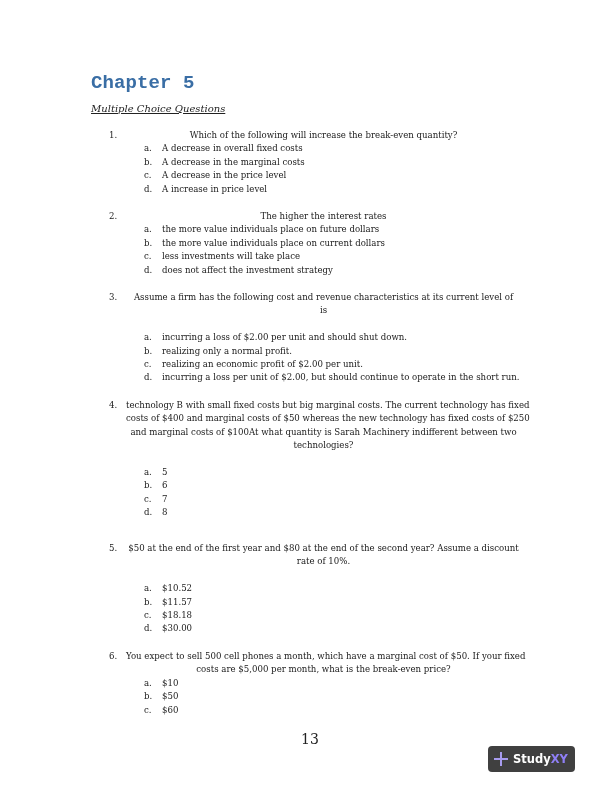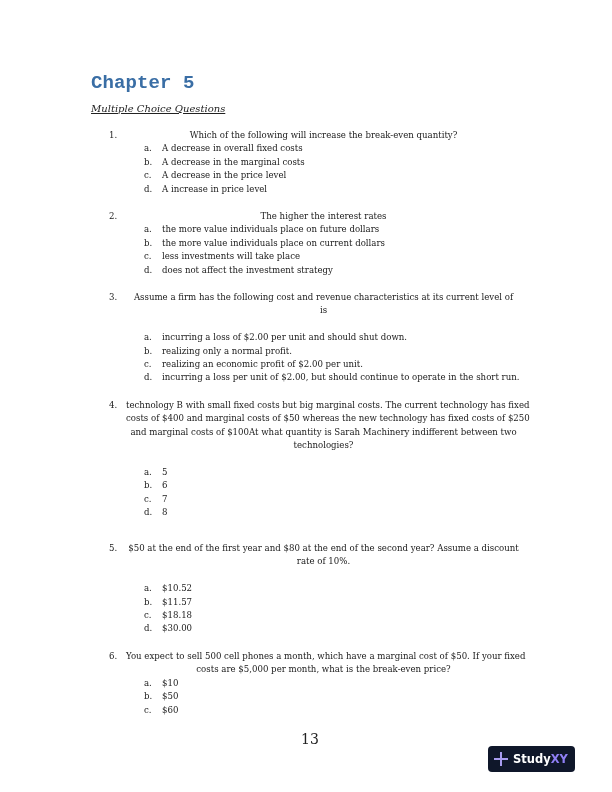--- a/index.html
+++ b/index.html
@@ -24,21 +24,21 @@
   .q-text .line { display: block; white-space: nowrap; height: 13.4px; text-align: center; }
   .opts { position: absolute; left: 0; }
   .opt { position: relative; height: 13.4px; }
   .opt-letter { position: absolute; left: 144px; }
   .opt-text { position: absolute; left: 162px; white-space: nowrap; }
   .page-number {
     position: absolute; left: 301px; top: 731px; font-size: 14px; color: #222;
   }
   .badge {
     position: absolute; left: 488px; top: 746px; width: 87px; height: 26px;
-    background: #0f172a; border-radius: 4px;
+    background: #404040; border-radius: 4px;
     display: flex; align-items: center; padding-left: 6px; box-sizing: border-box;
   }
   .badge-plus { width: 14px; height: 14px; position: relative; margin-right: 5px; }
   .badge-plus::before, .badge-plus::after {
     content: ""; position: absolute; background: #a89cf0;
   }
   .badge-plus::before { left: 6px; top: 0; width: 2px; height: 14px; }
   .badge-plus::after { left: 0; top: 6px; width: 14px; height: 2px; }
   .badge-text {
     font-family: "DejaVu Sans", "Liberation Sans", sans-serif;

